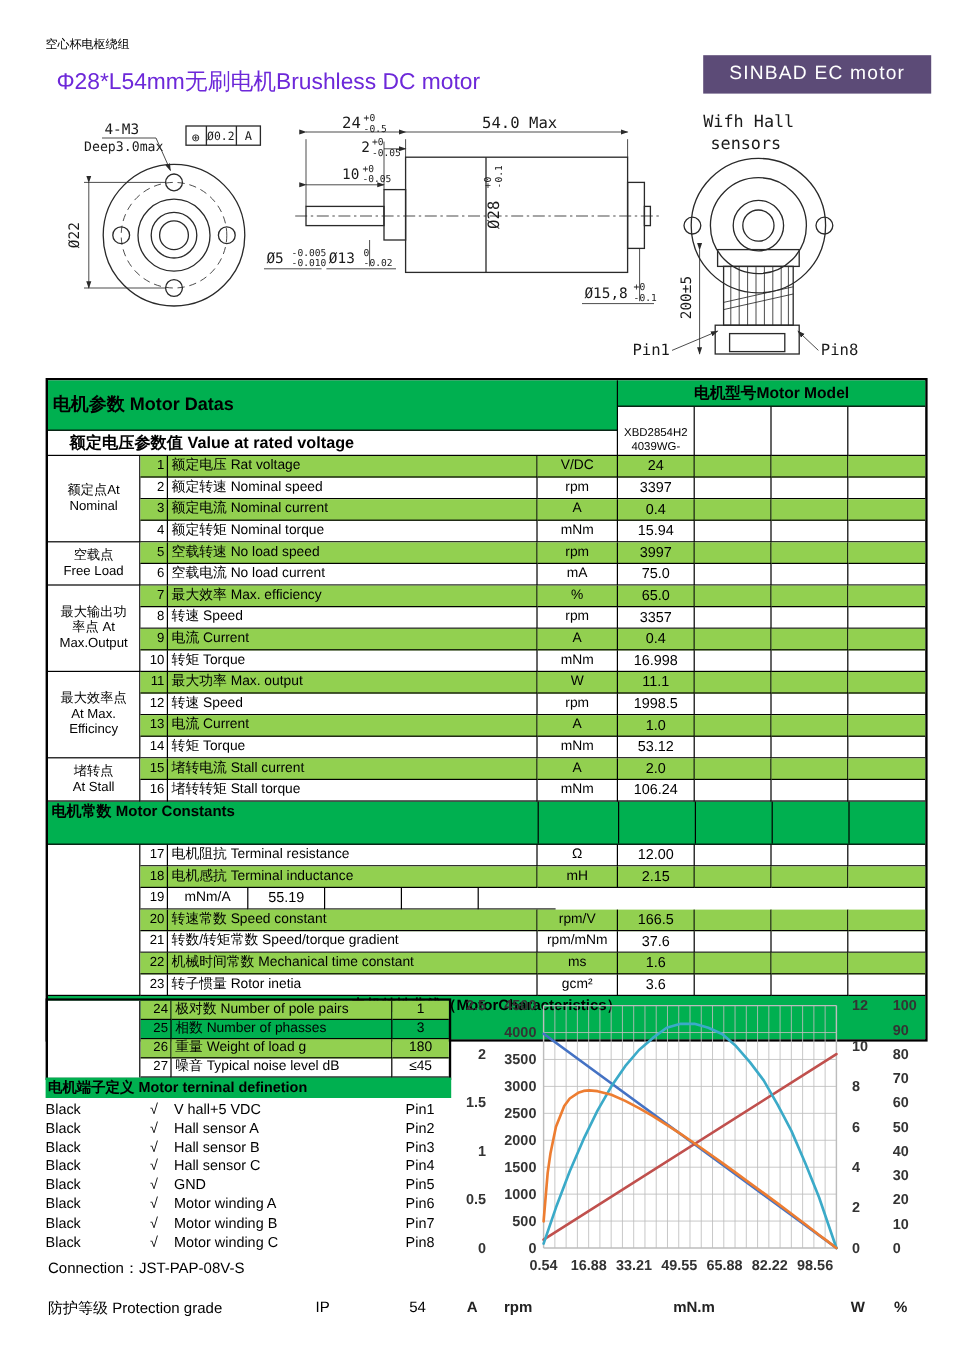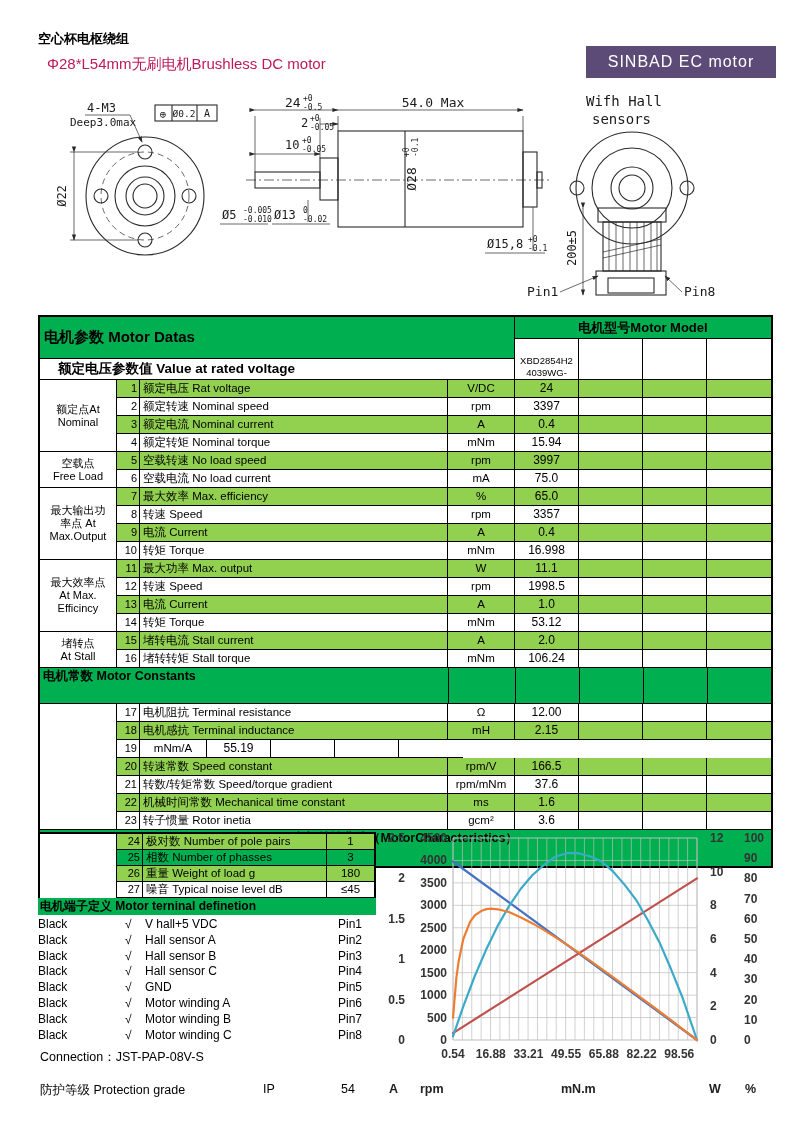--- a/index.html
+++ b/index.html
@@ -1,20 +1,20 @@
 <!DOCTYPE html>
 <html><head>
 <meta charset="utf-8">
 <style>
   html,body{margin:0;padding:0;background:#fff;}
   body{width:800px;height:1132px;position:relative;font-family:"Liberation Sans",sans-serif;color:#000;}
   .abs{position:absolute;}
   
-  .doc-title{left:38px;top:30px;font-size:13px;font-weight:bold;}
-  .doc-sub{left:47px;top:55px;font-size:15px;color:#be185d;}
+  .doc-title{left:38px;top:30px;font-size:10px;font-weight:normal;}
+  .doc-sub{left:47px;top:55px;font-size:19px;color:#6d28d9;}
   .badge{left:586px;top:46px;width:190px;height:32px;background:#5C4B77;color:#fff;
          display:flex;align-items:center;justify-content:center;font-size:16px;letter-spacing:1px;}
   
   svg text{font-family:"DejaVu Sans Mono",monospace;fill:#1a1a1a;}
   .cad{stroke:#2a2a2a;stroke-width:1.1;fill:none;}
   .cadthin{stroke:#2a2a2a;stroke-width:0.7;fill:none;}
   .t12{font-size:12px;} .t13{font-size:13px;} .t8{font-size:8px;} .t11{font-size:11px;}
   
   .mtable{left:38px;top:315px;width:731px;border:2px solid #000;background:#fff;}
   .thead{display:flex;}

